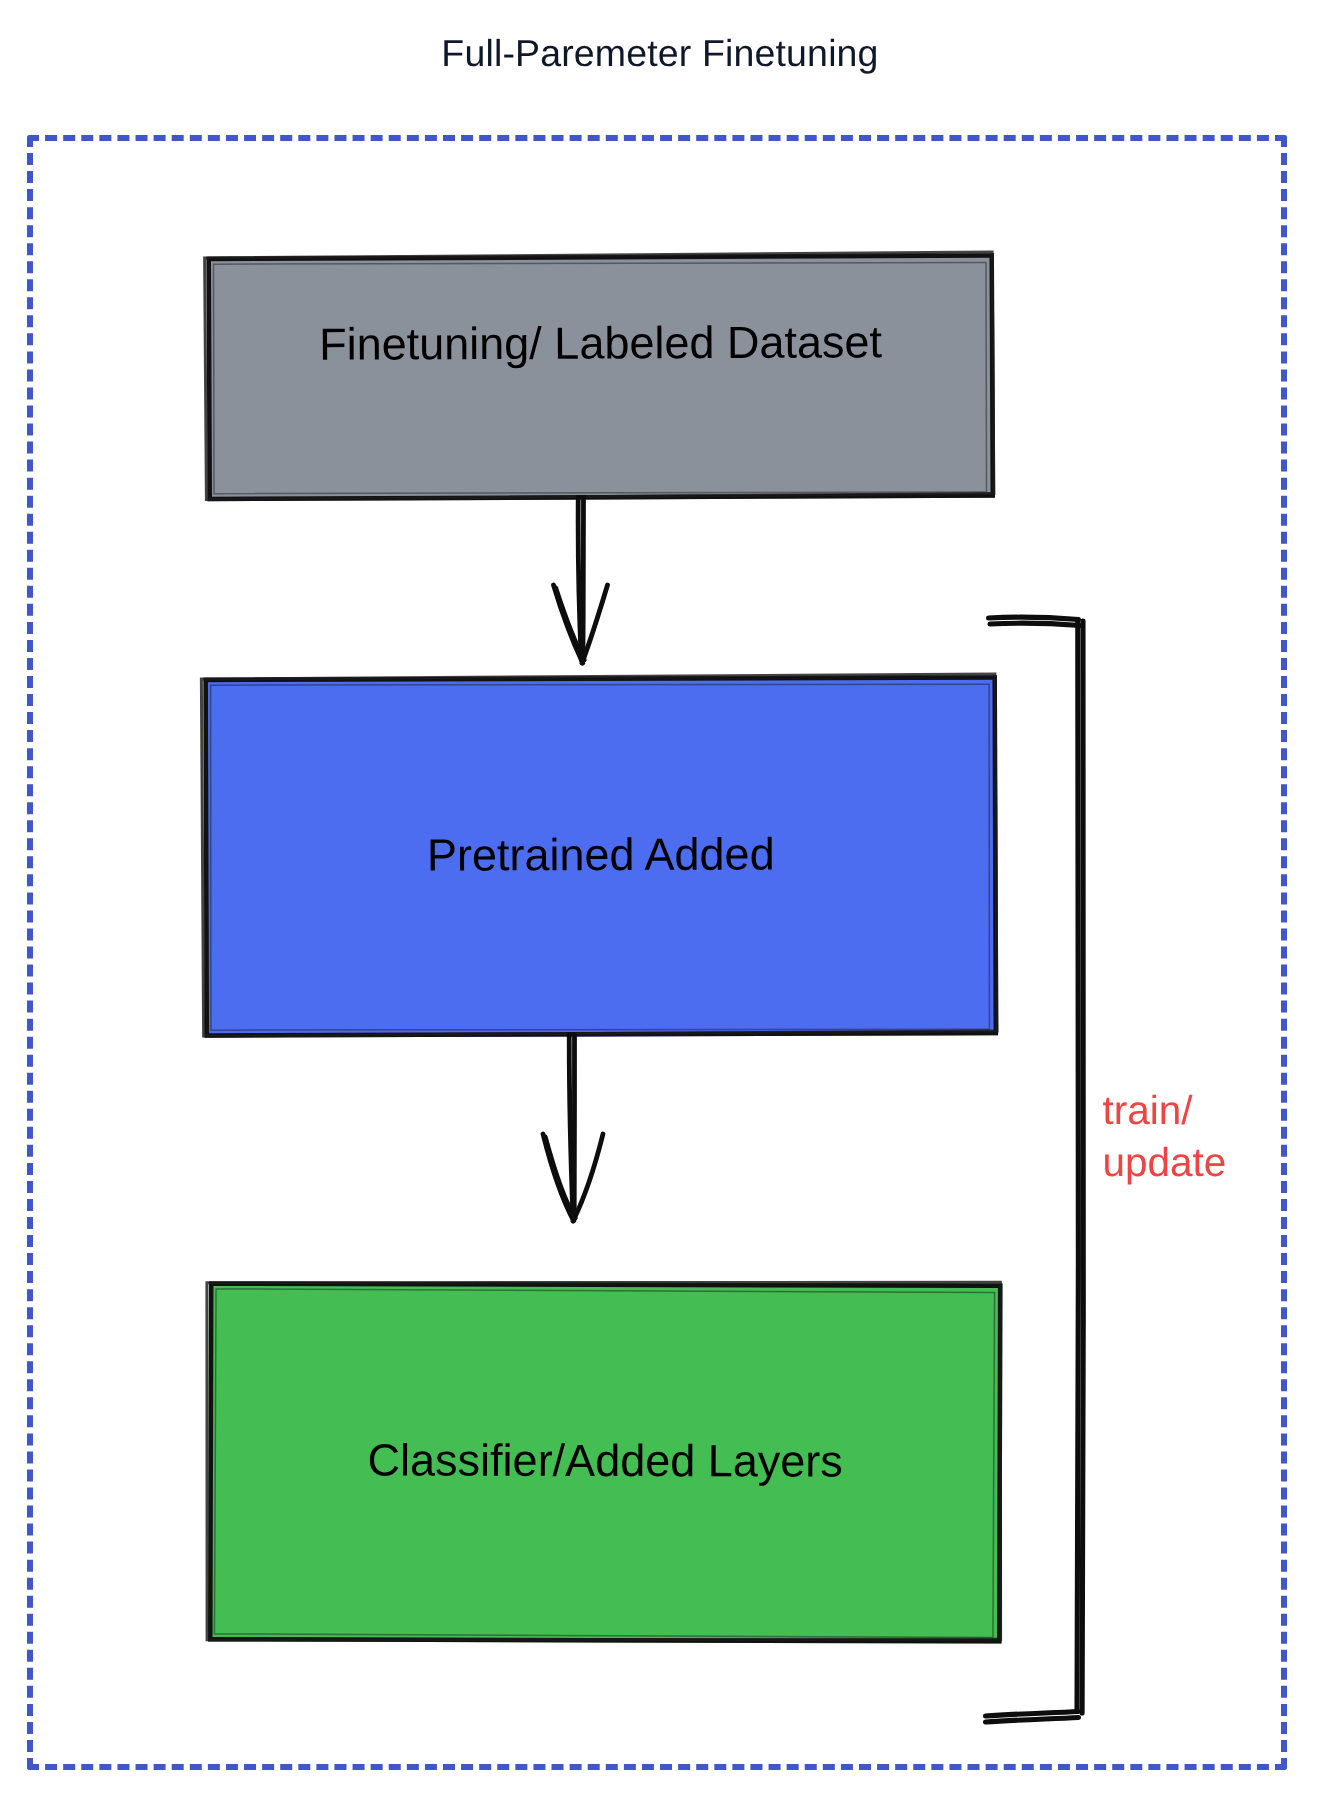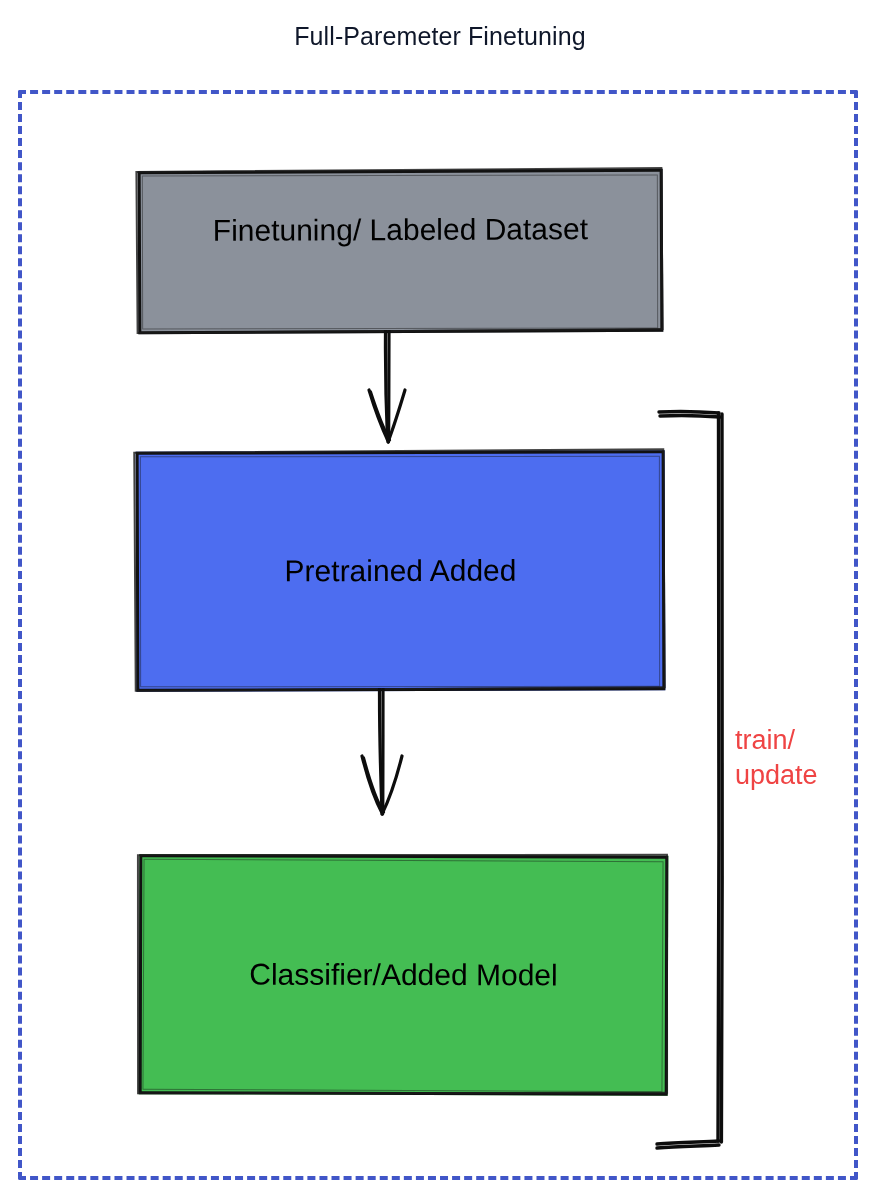--- a/index.html
+++ b/index.html
@@ -180,21 +180,21 @@
         <path d="M39.5 1 C39.4 40, 40.5 85, 42.0 124"></path>
         <path d="M43.0 1 C43.2 42, 42.6 88, 42.8 125"></path>
         <path d="M22 68 C28 92, 35 112, 42.5 126"></path>
         <path d="M23.5 70 C30 94, 37 114, 43.5 124"></path>
         <path d="M62 68 C56 92, 49 112, 42.0 126"></path>
       </g>
     </svg>
   </div>
 
   <div class="node" id="node-classifier">
-    <span class="node-label">Classifier/Added Model</span>
+    <span class="node-label">Classifier/Added Layers</span>
   </div>
 
   <div id="feedback-loop">
     <svg width="90" height="760" viewBox="0 0 90 760" xmlns="http://www.w3.org/2000/svg">
       <g fill="none" stroke="#0d0d0d" stroke-width="3.4" stroke-linecap="round">
 
         <path d="M11 12 C30 11, 52 11.5, 71 13"></path>
         <path d="M12 16 C31 15, 53 15.5, 72 17"></path>
 
         <path d="M70.5 13 C71.5 250, 71.0 500, 70.0 741"></path>

